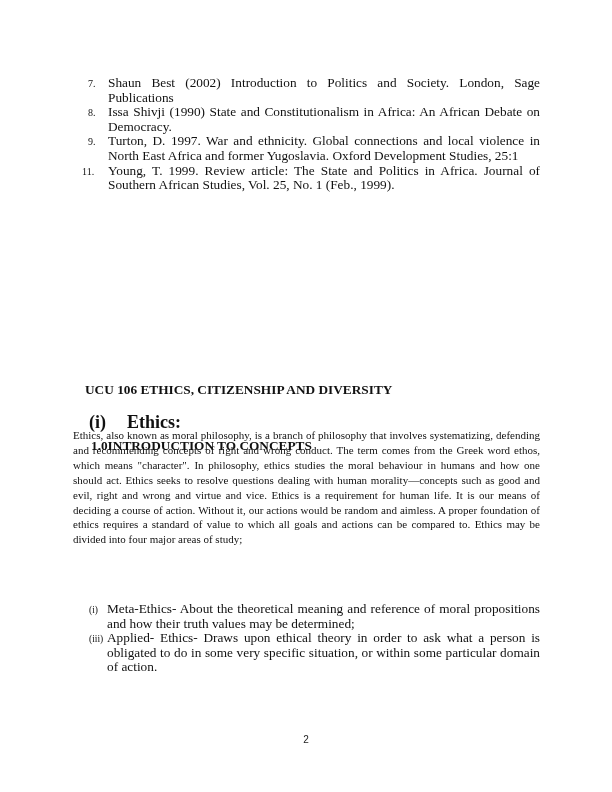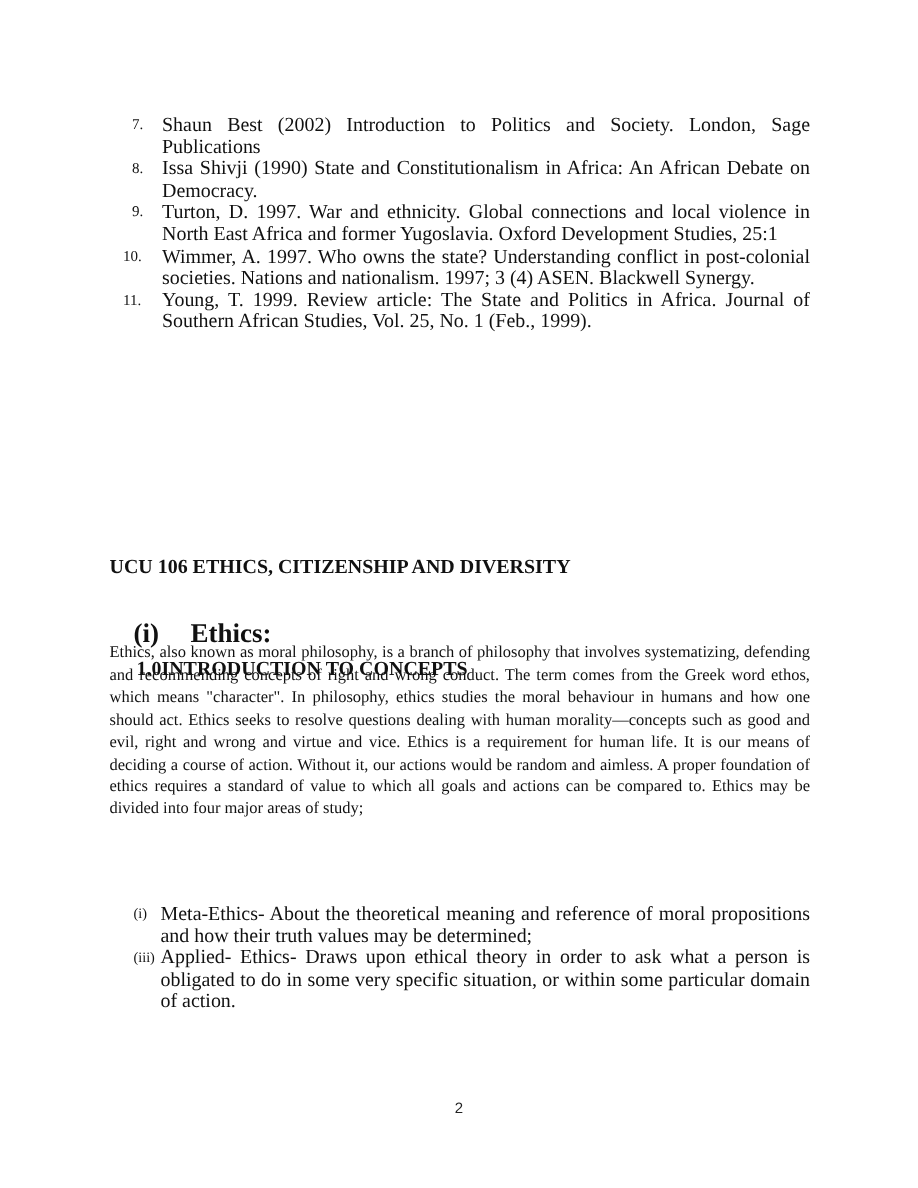--- a/index.html
+++ b/index.html
@@ -47,21 +47,21 @@
     }
     .ref.two .num { left: -6px; }
     .ref .txt { display: block; }
 
     .heading-main {
       position: absolute;
       left: 73px;
       top: 370px;
       font-size: 13.3px;
       font-weight: bold;
-      margin: 0;
+      margin: 12px;
       letter-spacing: 0;
     }
     .heading-sub {
       position: absolute;
       left: 73px;
       top: 420px;
       font-size: 13.3px;
       font-weight: bold;
       margin: 18px;
     }
@@ -136,24 +136,20 @@
     </li>
     <li class="ref">
       <span class="num">8.</span>
       <span class="txt">Issa Shivji (1990) State and Constitutionalism in Africa: An African Debate on Democracy.</span>
     </li>
     <li class="ref">
       <span class="num">9.</span>
       <span class="txt">Turton, D. 1997. War and ethnicity.  Global connections and local violence in North East Africa and former Yugoslavia. Oxford Development Studies, 25:1</span>
     </li>
     <li class="ref two">
-      <span class="num">10.</span>
-      <span class="txt">Wimmer, A. 1997. Who owns the state? Understanding conflict in post-colonial societies. Nations  and nationalism. 1997; 3 (4) ASEN. Blackwell Synergy.</span>
-    </li>
-    <li class="ref two">
       <span class="num">11.</span>
       <span class="txt">Young, T. 1999. Review article: The State and Politics in Africa. Journal of Southern African Studies, Vol. 25, No. 1 (Feb., 1999).</span>
     </li>
   </ol>
 
   <h1 class="heading-main">UCU 106 ETHICS, CITIZENSHIP AND DIVERSITY</h1>
   <h2 class="heading-sub">1.0INTRODUCTION TO CONCEPTS</h2>
   <h3 class="heading-ethics">
     <span class="roman">(i)</span><span>Ethics:</span>
   </h3>

